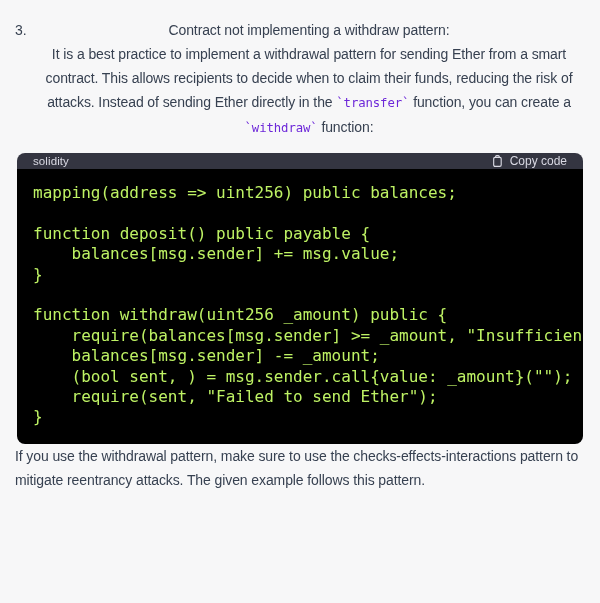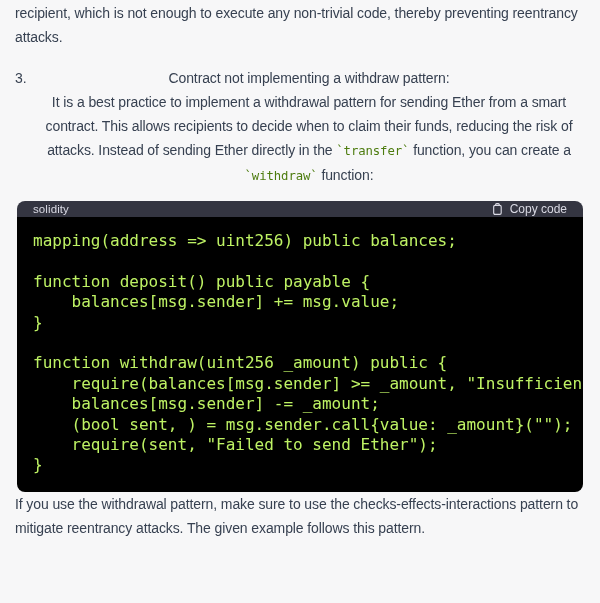--- a/index.html
+++ b/index.html
@@ -33,21 +33,21 @@
   .list-body {
     flex: 1;
     font-size: 14px;
     line-height: 24px;
     letter-spacing: -0.1px;
     text-align: center;
   }
   .inline-code {
     font-family: "DejaVu Sans Mono", "Liberation Mono", monospace;
     font-size: 12.3px;
-    color: #4d7c0f;
+    color: #6d28d9;
   }
   .code-block {
     margin: 13px 2px 0 2px;
     border-radius: 8px;
     overflow: hidden;
   }
   .code-header {
     height: 16px;
     background: #343541;
     color: #d9d9e3;
@@ -90,21 +90,20 @@
     white-space: pre;
   }
   .outro {
   }
 </style>
 </head>
 <body>
 
 <div class="page">
 
-  <p class="para">recipient, which is not enough to execute any non-trivial code, thereby preventing reentrancy attacks.</p>
 
   <div class="list-item">
     <span class="list-num">3.</span>
     <div class="list-body">
       <div>Contract not implementing a withdraw pattern:</div>
       <div><span>It is a best practice to implement a withdrawal pattern for sending Ether from a smart contract. This allows recipients to decide when to claim their funds, reducing the risk of attacks. Instead of sending Ether directly in the </span><span class="inline-code">`transfer`</span><span> function, you can create a </span><span class="inline-code">`withdraw`</span><span> function:</span></div>
     </div>
   </div>
 
   <div class="code-block">

